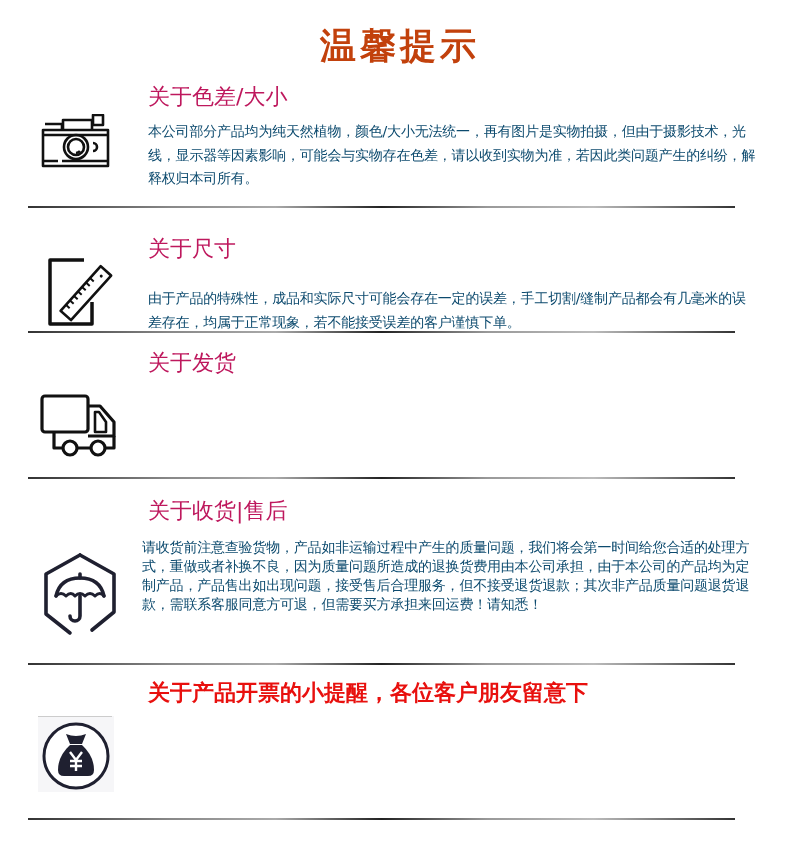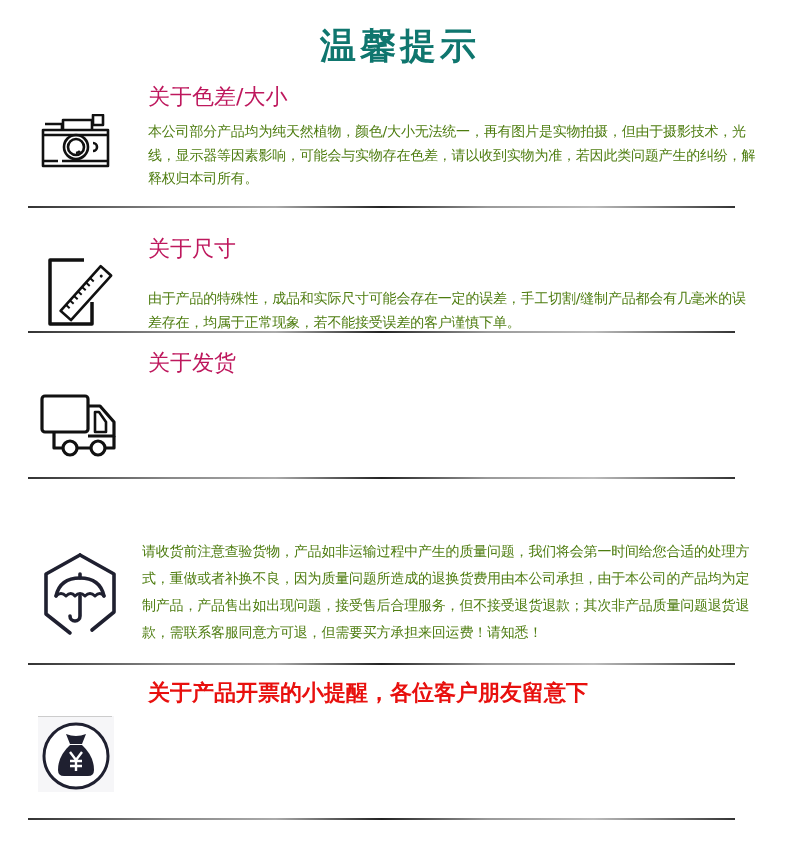--- a/index.html
+++ b/index.html
@@ -1,38 +1,38 @@
 <!DOCTYPE html>
 <html><head>
 <meta charset="utf-8">
 <style>
   * { margin: 0; padding: 0; box-sizing: border-box; }
   html, body { width: 800px; height: 850px; background: #ffffff; overflow: hidden; }
   body { position: relative; font-family: "DejaVu Sans", "Liberation Sans", sans-serif; color: #1a1a1a; }
 
   .page-title {
     position: absolute; top: 22px; left: 0; width: 800px; text-align: center;
-    font-size: 36px; font-weight: bold; color: #0f766e; letter-spacing: 4px;
+    font-size: 36px; font-weight: bold; color: #c2410c; letter-spacing: 4px;
   }
 
   .divider {
     position: absolute; left: 28px; width: 707px; height: 2px;
     background: linear-gradient(90deg, #333 0%, #888 20%, #aaa 35%, #222 50%, #999 65%, #bbb 80%, #333 100%);
   }
 
   .section { position: absolute; left: 0; width: 800px; }
   .section .icon { position: absolute; }
   .section .heading {
     position: absolute; left: 148px; font-size: 22px; color: #be185d; white-space: nowrap;
   }
   .section .body {
     position: absolute; left: 148px; width: 610px; font-size: 14px; line-height: 23.5px;
-    color: #4d7c0f; letter-spacing: -0.2px;
+    color: #0c4a6e; letter-spacing: -0.2px;
   }
-  .section.wide .body { left: 142px; width: 620px; line-height: 27px; }
+  .section.wide .body { left: 142px; width: 620px; line-height: 19px; }
   .red { color: #e8100e !important; }
   .heading.red { font-weight: bold; font-size: 22px; }
 </style>
 </head>
 <body>
 
 <div class="page-title">温馨提示</div>
 
 <div class="section" style="top:78px;height:128px;">
   <div class="icon" style="left:40px;top:36px;">
@@ -88,20 +88,21 @@
 <div class="section wide" style="top:490px;height:172px;">
   <div class="icon" style="left:42px;top:62px;">
     <svg width="76" height="84" viewBox="0 0 76 84" fill="none" stroke="#1f2030" stroke-width="3.6" stroke-linecap="round" stroke-linejoin="round">
       <path d="M38 3 L72 22 V60 L50 78 M28 81 L4 62 V22 L38 3"></path>
       <path d="M38 22 V26"></path>
       <path d="M14 44 Q18 26 38 26 Q58 26 62 44"></path>
       <path d="M14 44 q5 -5 10 0 q5 -5 9 0 q5 -5 10 0 q5 -5 10 0 q5 -5 9 0" stroke-width="3"></path>
       <path d="M38 44 V64 a5 5 0 0 1 -10 0"></path>
     </svg>
   </div>
+  <div class="heading" style="top:6px;left:148px;">关于收货|售后</div>
   <div class="body" style="top:48px;">请收货前注意查验货物，产品如非运输过程中产生的质量问题，我们将会第一时间给您合适的处理方式，重做或者补换不良，因为质量问题所造成的退换货费用由本公司承担，由于本公司的产品均为定制产品，产品售出如出现问题，接受售后合理服务，但不接受退货退款；其次非产品质量问题退货退款，需联系客服同意方可退，但需要买方承担来回运费！请知悉！</div>
 </div>
 <div class="divider" style="top:663px;"></div>
 
 <div class="section" style="top:676px;height:140px;">
   <div class="icon" style="left:38px;top:40px;">
     <svg width="76" height="76" viewBox="0 0 76 76">
       <rect x="0" y="0" width="76" height="76" fill="#f6f6f8"></rect>
       <line x1="0" y1="0.5" x2="74" y2="0.5" stroke="#ccc" stroke-width="1"></line>
       <circle cx="38" cy="40" r="32" fill="#ffffff" stroke="#1f2030" stroke-width="3"></circle>

